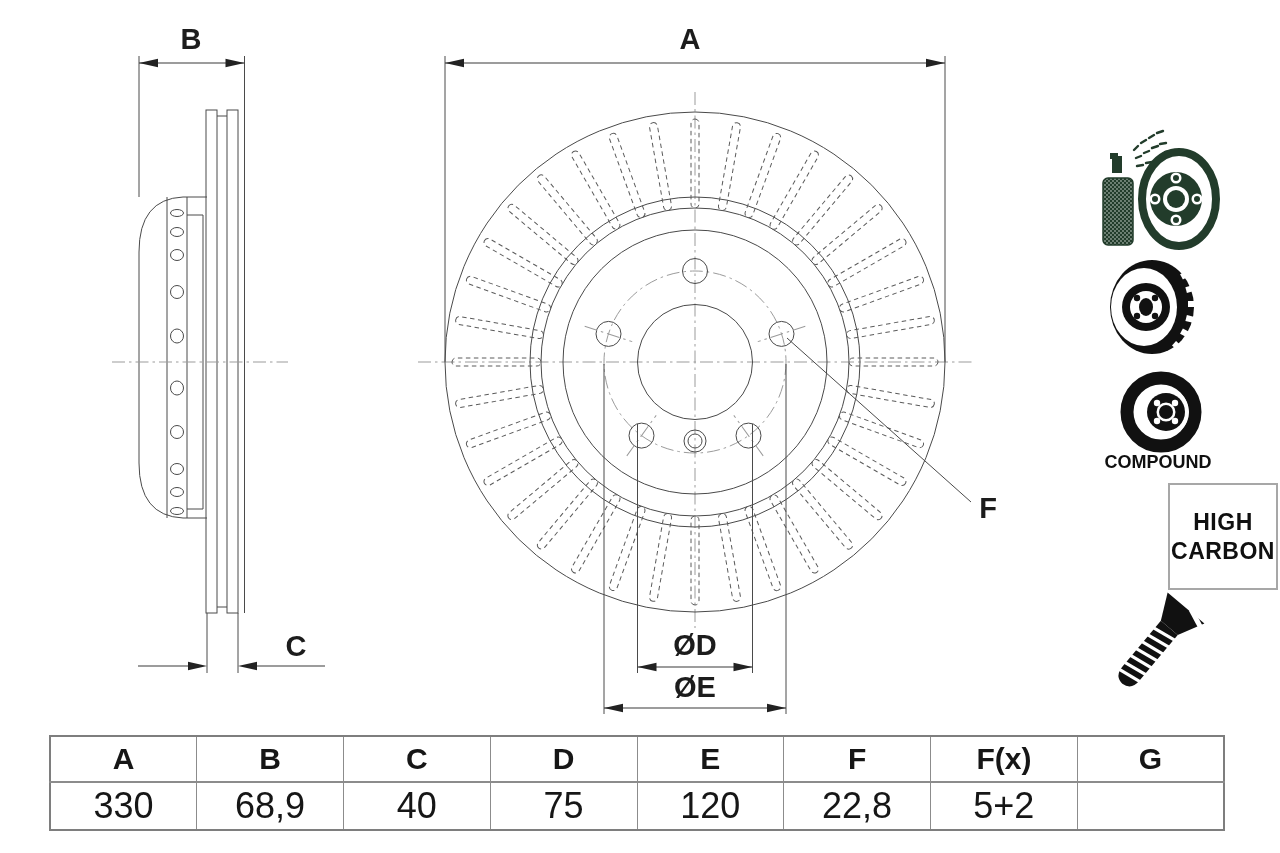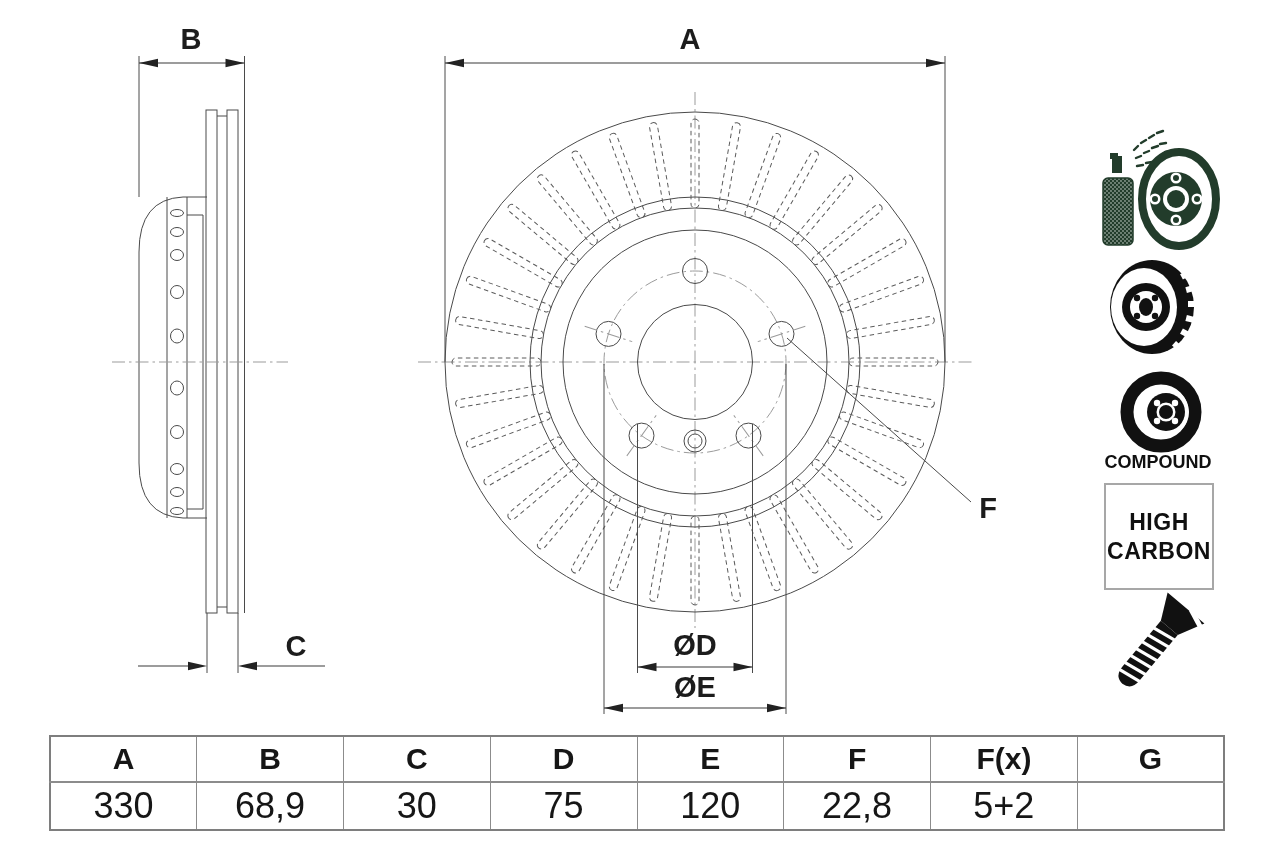--- a/index.html
+++ b/index.html
@@ -13,21 +13,21 @@
   .cl{stroke:#9b9b9b;stroke-width:1;fill:none;stroke-dasharray:13 4 2.5 4;}
   .slot{stroke:#5b5b5b;stroke-width:1;fill:none;stroke-dasharray:4.5 3.5;}
   .icon-text{font-family:"Liberation Sans",sans-serif;font-weight:bold;fill:#101010;}
   
   #spec-table{position:absolute;left:49px;top:735px;width:1176px;height:94px;border-collapse:collapse;table-layout:fixed;background:#fff;}
   #spec-table td,#spec-table th{border:1.5px solid #8c8c8c;text-align:center;vertical-align:middle;padding:0;color:#161616;}
   #spec-table tr.hdr th{height:44px;font-size:30px;font-weight:bold;border-bottom:2.5px solid #8c8c8c;}
   #spec-table tr.val td{height:46px;font-size:36px;font-weight:normal;}
   #spec-table{border:2px solid #7e7e7e;}
   
-  #hc-badge{position:absolute;left:1104px;top:483px;width:106px;height:103px;background:#fff;border:2px solid #a7a7a7;display:flex;flex-direction:column;align-items:center;justify-content:center;}
+  #hc-badge{position:absolute;left:1168px;top:483px;width:106px;height:103px;background:#fff;border:2px solid #a7a7a7;display:flex;flex-direction:column;align-items:center;justify-content:center;}
   #hc-badge span{font-size:23px;font-weight:bold;color:#101010;line-height:29px;letter-spacing:0.5px;}
 </style>
 </head>
 <body>
 
 <div id="stage">
 <svg width="1280" height="730" viewBox="0 0 1280 730">
   <defs>
     <rect id="slot" x="-4" y="-243" width="8" height="89" rx="4"></rect>
     <pattern id="cantex" width="4" height="4" patternUnits="userSpaceOnUse">
@@ -292,21 +292,21 @@
     <th>C</th>
     <th>D</th>
     <th>E</th>
     <th>F</th>
     <th>F(x)</th>
     <th>G</th>
   </tr>
   <tr class="val">
     <td>330</td>
     <td>68,9</td>
-    <td>30</td>
+    <td>40</td>
     <td>75</td>
     <td>120</td>
     <td>22,8</td>
     <td>5+2</td>
     <td></td>
   </tr>
 </tbody>
     </table>
 </div>
 

